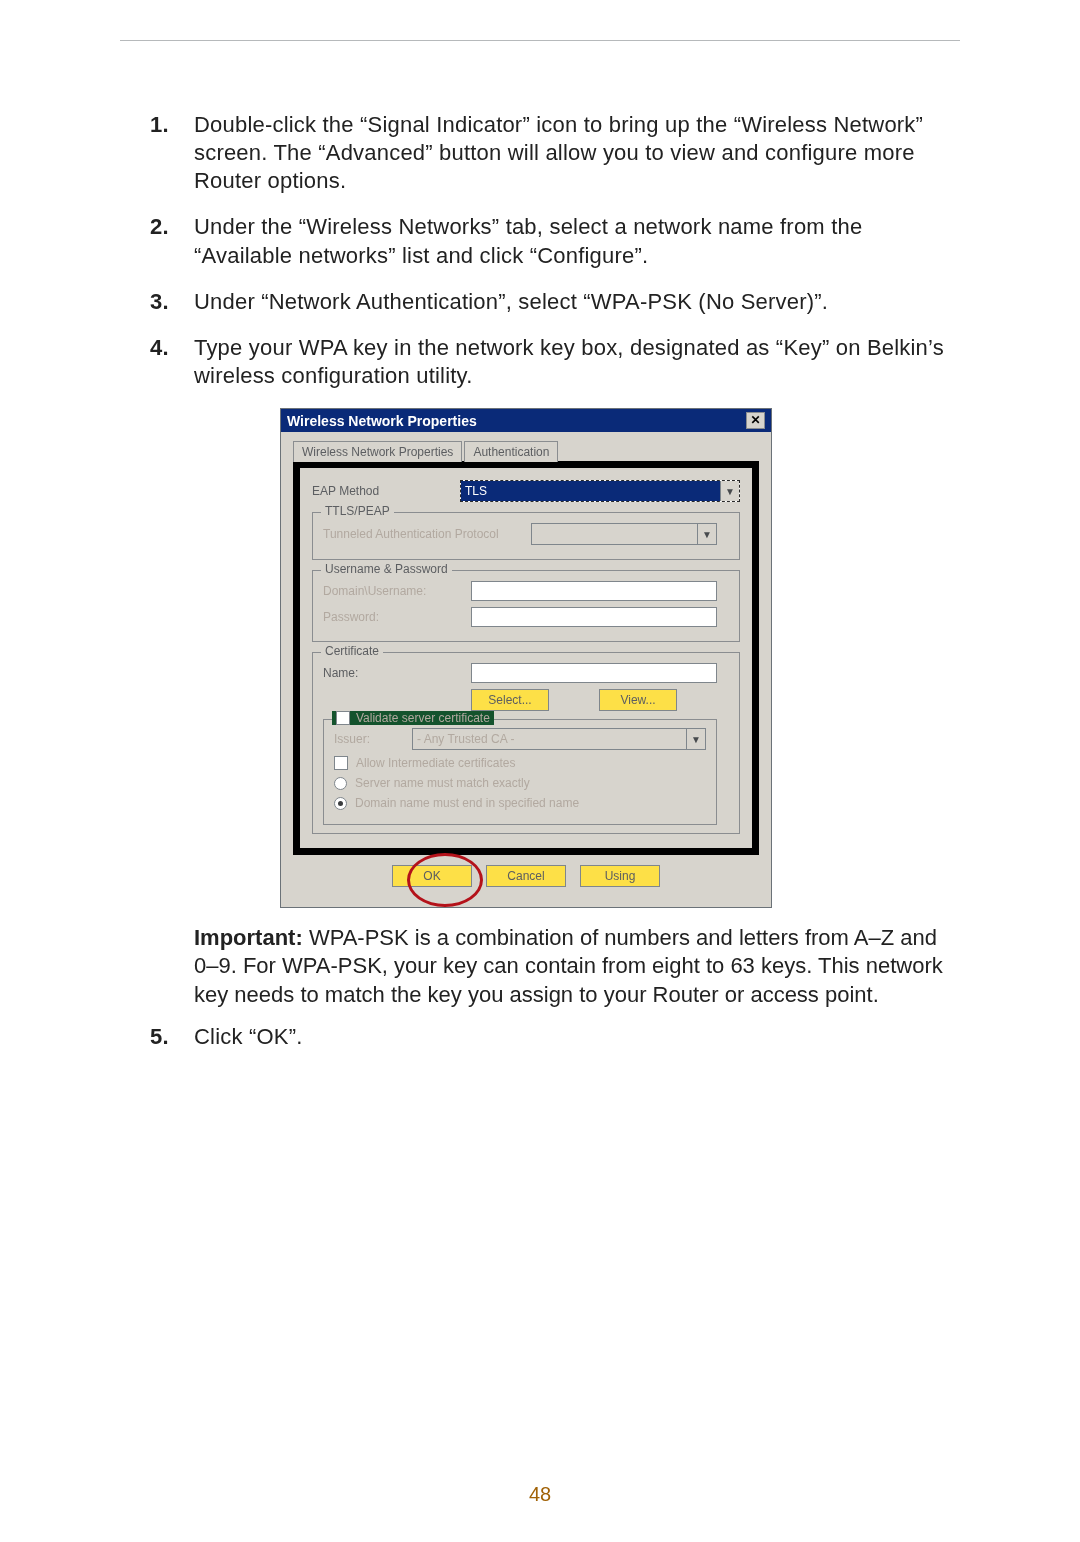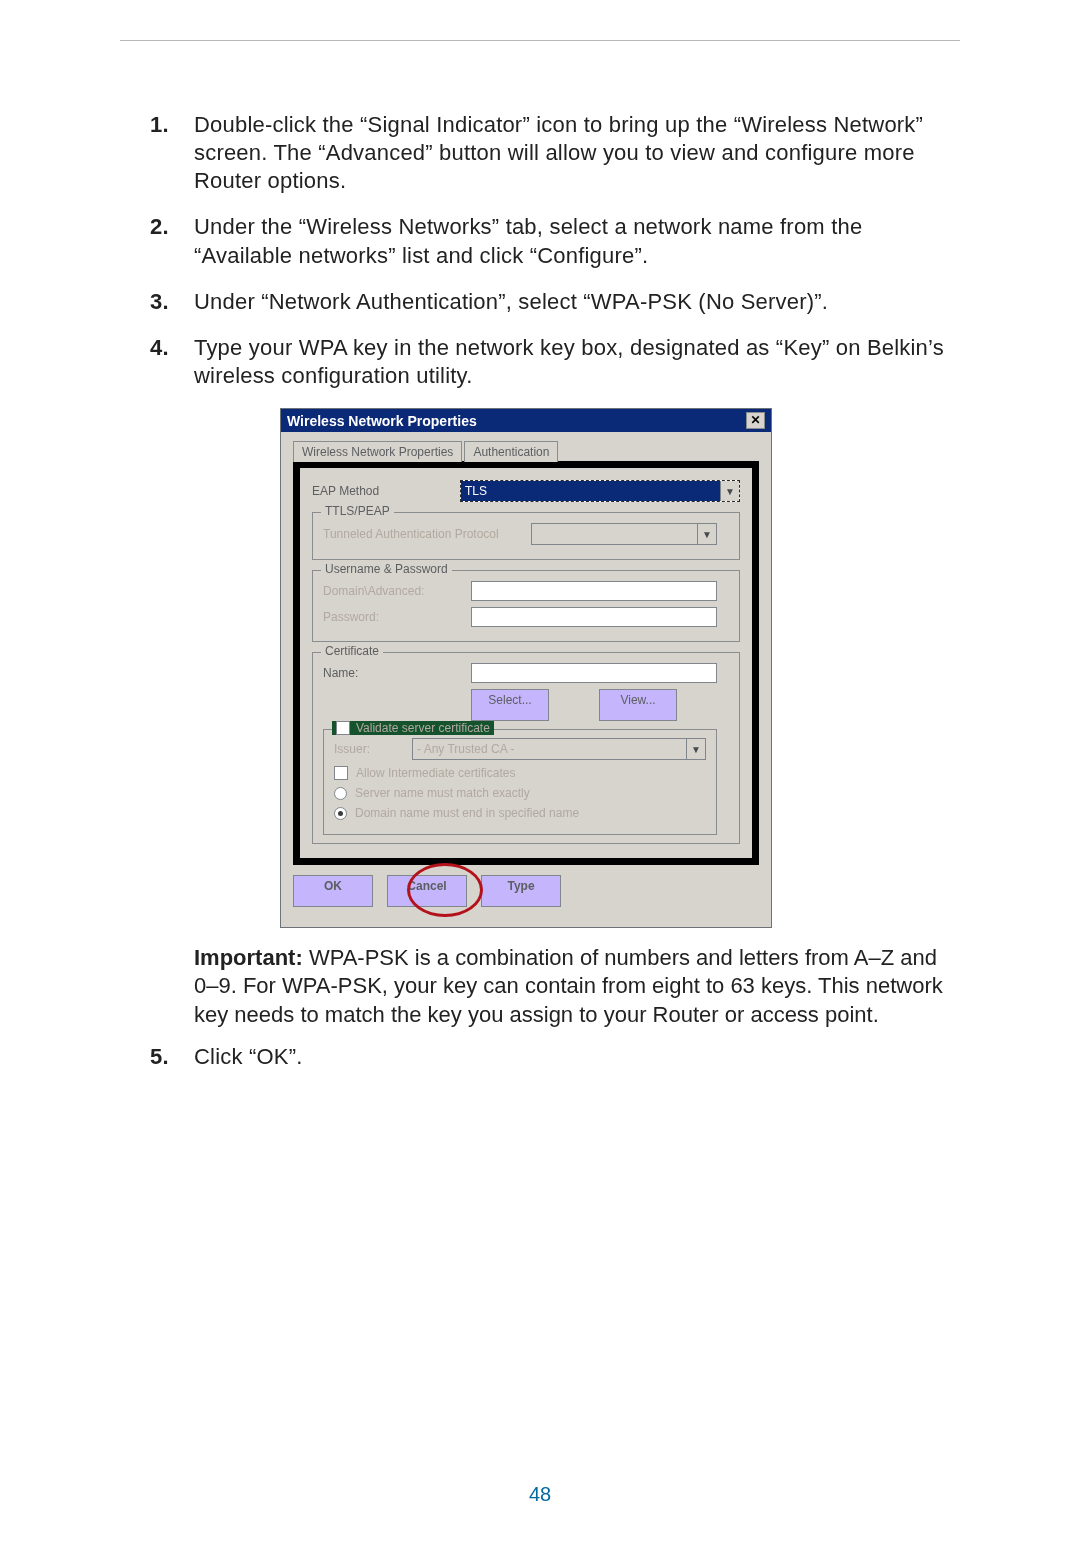--- a/index.html
+++ b/index.html
@@ -179,23 +179,23 @@
   .group .legend {
     position: absolute;
     top: -9px; left: 8px;
     background: #d7d4cd;
     padding: 0 4px;
     font-size: 12px;
   }
   .cert-btns { display: flex; gap: 50px; margin: 6px 0 8px 148px; }
   .dbtn {
     min-width: 78px;
-    height: 32px;
+    height: 22px;
     border: 1px solid #7f868c;
-    background: #c4b5fd;
+    background: #fde047;
     font-size: 12px;
     text-align: center;
     line-height: 20px;
     box-sizing: border-box;
   }
   .validate {
     border: 1px solid #8a8d90;
     padding: 8px 10px 8px 10px;
     margin-top: 6px;
     position: relative;
@@ -211,39 +211,38 @@
   }
   .radio {
     width: 11px; height: 11px; border: 1px solid #7f868c; border-radius: 50%;
     display: inline-flex; align-items: center; justify-content: center;
     background: #fff;
   }
   .radio .dot { width: 5px; height: 5px; background: #3a3c3e; border-radius: 50%; }
   .dlg-buttons {
     display: flex;
     gap: 14px;
-    justify-content: flex-start;
+    justify-content: center;
     padding: 10px 0 10px 0;
-    font-weight: bold;
   }
   .dlg-buttons .dbtn { min-width: 80px; }
   .ring {
     position: absolute;
     width: 70px; height: 48px;
     border: 3px solid #b4121a;
     border-radius: 50%;
     pointer-events: none;
   }
   .page-number {
     position: absolute;
     bottom: 36px;
     left: 0; right: 0;
     text-align: center;
     font-size: 20px;
-    color: #0369a1;
+    color: #a16207;
   }
 </style>
 </head>
 <body>
 
 <div class="page">
   <hr class="title-rule">
 
   <div class="content">
 
@@ -294,21 +293,21 @@
                 <div class="fsel solid disabled">
                   <div class="val"></div>
                   <div class="ddbtn">▼</div>
                 </div>
               </div>
             </div>
 
             <div class="group">
               <div class="legend">Username &amp; Password</div>
               <div class="row">
-                <div class="lbl disabled">Domain\Advanced:</div>
+                <div class="lbl disabled">Domain\Username:</div>
                 <input class="ftext" style="">
               </div>
               <div class="row">
                 <div class="lbl disabled">Password:</div>
                 <input class="ftext" style="">
               </div>
             </div>
 
             <div class="group">
               <div class="legend">Certificate</div>
@@ -347,21 +346,21 @@
                     </span>
                   <span class="disabled">Domain name must end in specified name</span>
                 </div>
               </div>
             </div>
 
           </div>
           <div class="dlg-buttons" style="position:relative;">
             <div class="dbtn">OK</div>
             <div class="dbtn">Cancel</div>
-            <div class="dbtn">Type</div>
+            <div class="dbtn">Using</div>
             <div class="ring" style="left:114px; top:-2px;"></div>
           </div>
         </div>
       </div>
     </div>
 
     <div class="important-block">
       <span class="label">Important:</span><span> WPA-PSK is a combination of numbers and letters from A–Z and 0–9. For WPA-PSK, your key can contain from eight to 63 keys. This network key needs to match the key you assign to your Router or access point.</span>
     </div>
 

